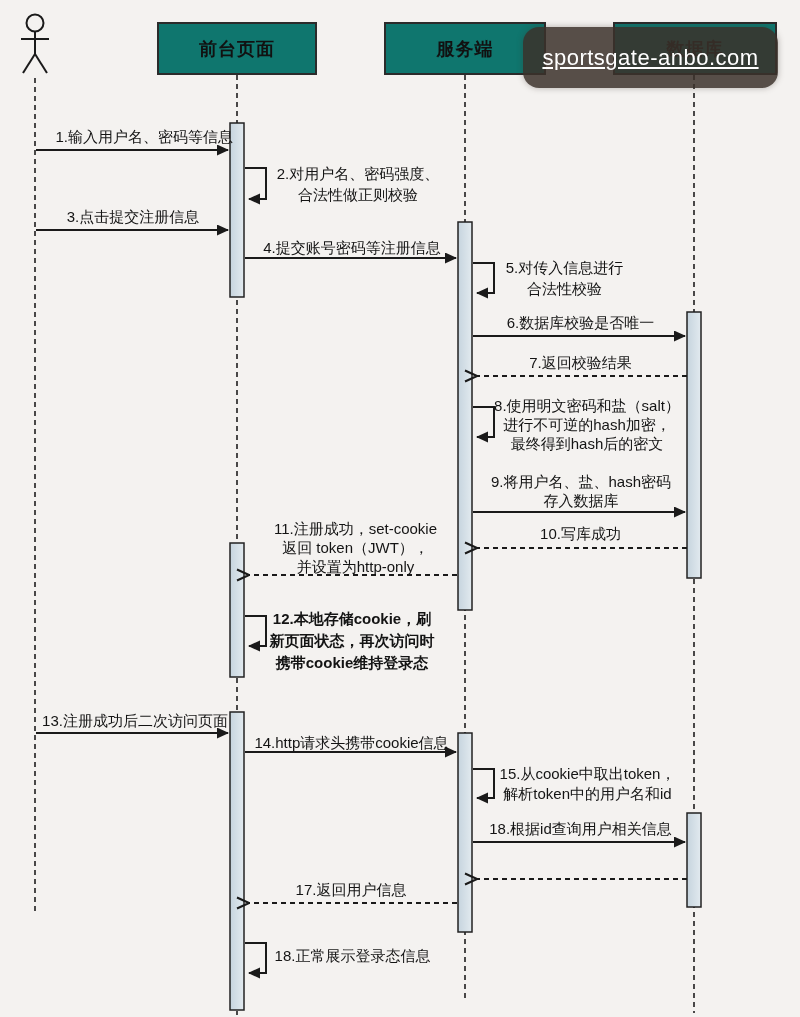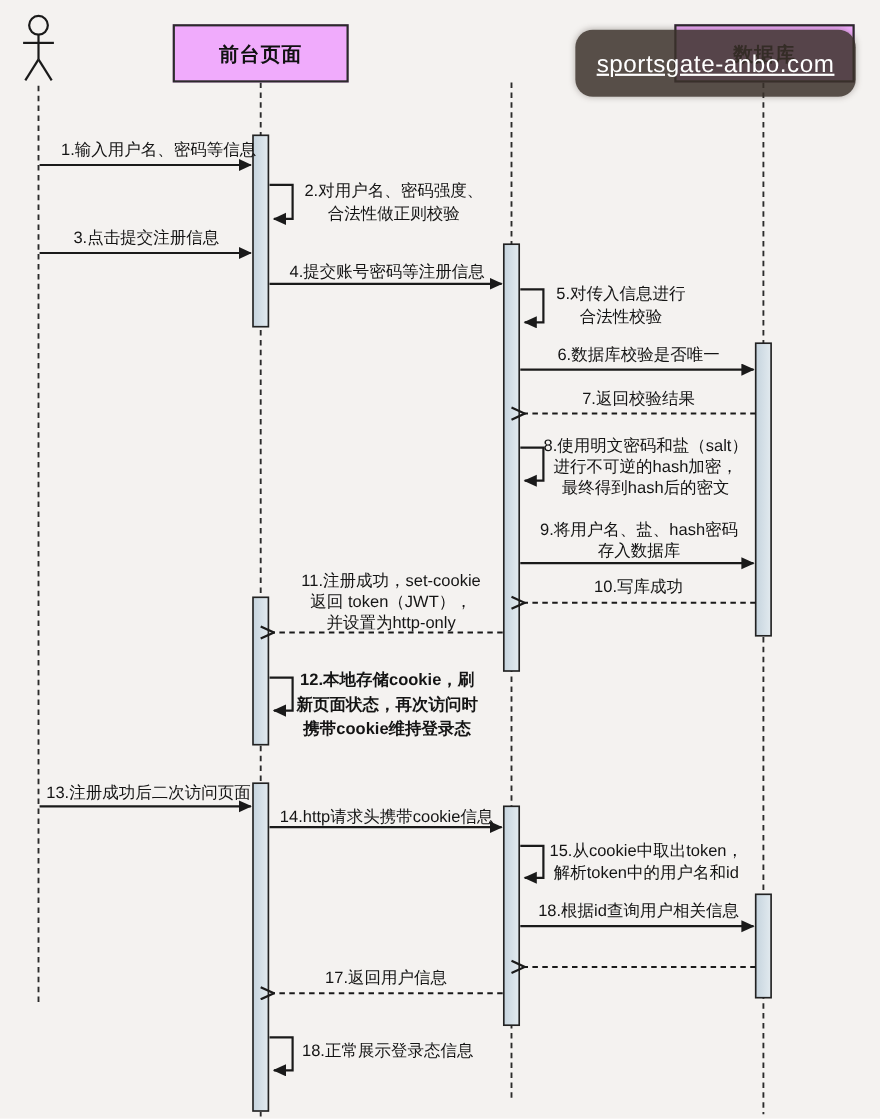--- a/index.html
+++ b/index.html
@@ -8,21 +8,21 @@
     width:800px;height:1017px;
     background:#f4f2f0;
     overflow:hidden;
     font-family:"Liberation Sans", sans-serif;
     color:#1a1a1a;
   }
   svg.layer{position:absolute;left:0;top:0;}
   .head-box{
     position:absolute;
     top:22px;height:53px;
-    background:#f0abfc;
+    background:#0f766e;
     border:2px solid #2b2b2b;
     box-sizing:border-box;
     display:flex;align-items:center;justify-content:center;
     font-size:18px;font-weight:700;color:#111;
     letter-spacing:1px;
   }
   .msg{
     position:absolute;
     font-size:15px;
     font-weight:500;
@@ -115,20 +115,21 @@
       <polyline points="245,168 266,168 266,199 249,199" marker-end="url(#arrFilled)"></polyline>
       <polyline points="473,263 494,263 494,293 477,293" marker-end="url(#arrFilled)"></polyline>
       <polyline points="473,407 494,407 494,437 477,437" marker-end="url(#arrFilled)"></polyline>
       <polyline points="245,616 266,616 266,646 249,646" marker-end="url(#arrFilled)"></polyline>
       <polyline points="473,769 494,769 494,798 477,798" marker-end="url(#arrFilled)"></polyline>
       <polyline points="245,943 266,943 266,973 249,973" marker-end="url(#arrFilled)"></polyline>
     </g>
   </svg>
 
   <div class="head-box" style="left:157px;width:160px;">前台页面</div>
+  <div class="head-box" style="left:384px;width:162px;">服务端</div>
   <div class="head-box" style="left:613px;width:164px;">数据库</div>
 
   <div class="msg" style="left:33px;top:127px;width:200px;text-align:right;">1.输入用户名、密码等信息</div>
   <div class="msg lh21" style="left:258px;top:163px;width:200px;">2.对用户名、密码强度、
 合法性做正则校验</div>
   <div class="msg" style="left:33px;top:207px;width:200px;">3.点击提交注册信息</div>
   <div class="msg" style="left:248px;top:238px;width:208px;">4.提交账号密码等注册信息</div>
   <div class="msg lh21" style="left:487px;top:257px;width:155px;">5.对传入信息进行
 合法性校验</div>
   <div class="msg" style="left:478px;top:313px;width:205px;">6.数据库校验是否唯一</div>

